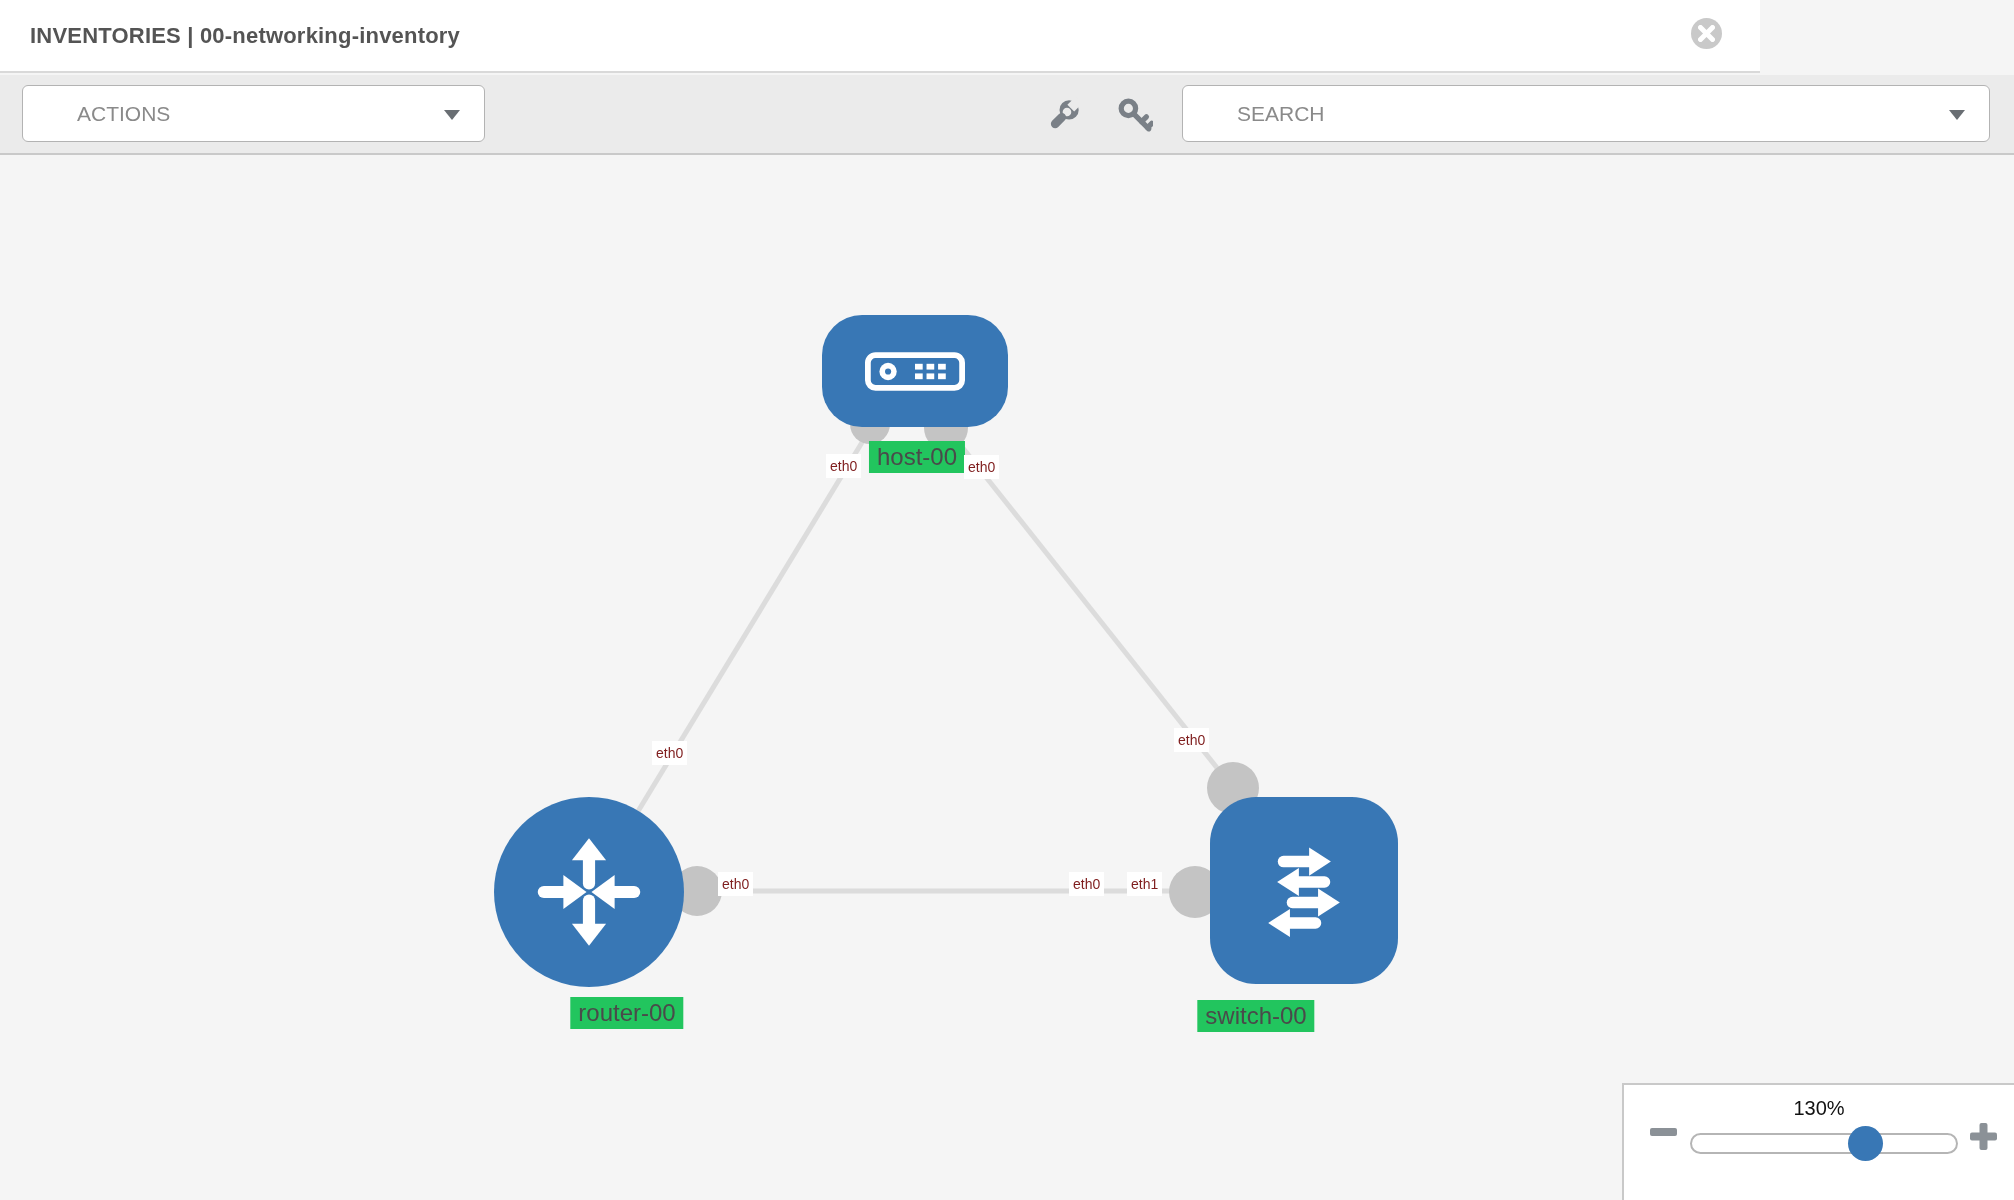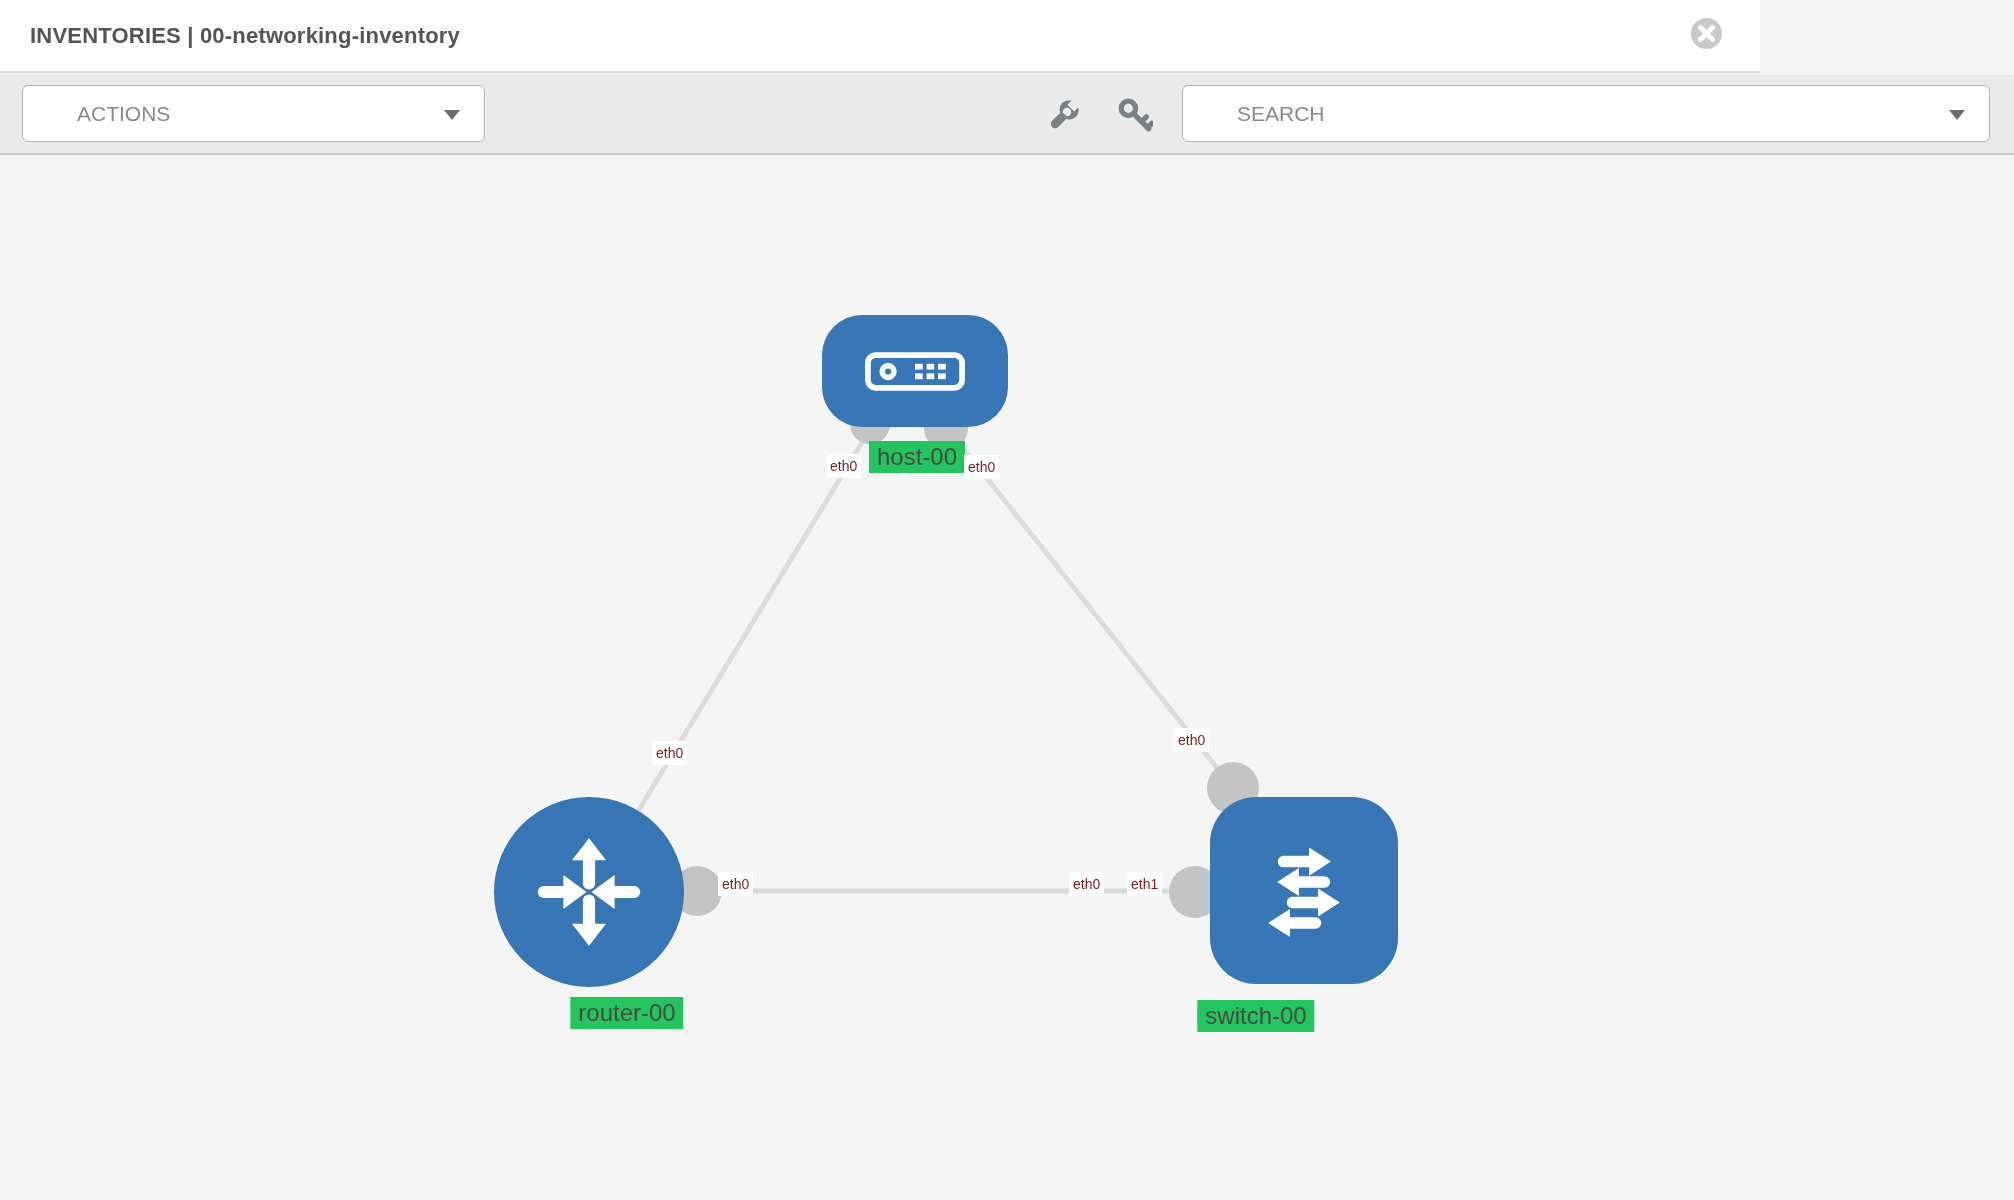--- a/index.html
+++ b/index.html
@@ -208,14 +208,30 @@
 
     <div class="iface-label" style="left:826px; top:297px;">eth0</div>
     <div class="iface-label" style="left:964px; top:298px;">eth0</div>
     <div class="iface-label" style="left:652px; top:584px;">eth0</div>
     <div class="iface-label" style="left:1174px; top:571px;">eth0</div>
     <div class="iface-label" style="left:718px; top:715px;">eth0</div>
     <div class="iface-label" style="left:1069px; top:715px;">eth0</div>
     <div class="iface-label" style="left:1127px; top:715px;">eth1</div>
   </div>
 
+  <div class="zoom-panel">
+    <div class="zoom-level">130%</div>
+    <div class="zoom-minus">
+      <svg width="27" height="10" viewBox="0 0 27 10">
+        <rect x="0" y="1" width="27" height="8" rx="2" fill="#8b9197"></rect>
+      </svg>
+    </div>
+    <div class="zoom-track"></div>
+    <div class="zoom-thumb"></div>
+    <div class="zoom-plus">
+      <svg width="27" height="27" viewBox="0 0 27 27">
+        <rect x="0" y="9.5" width="27" height="8" rx="2" fill="#8b9197"></rect>
+        <rect x="9.5" y="0" width="8" height="27" rx="2" fill="#8b9197"></rect>
+      </svg>
+    </div>
+  </div>
 
 </div>
 
 </body></html>

